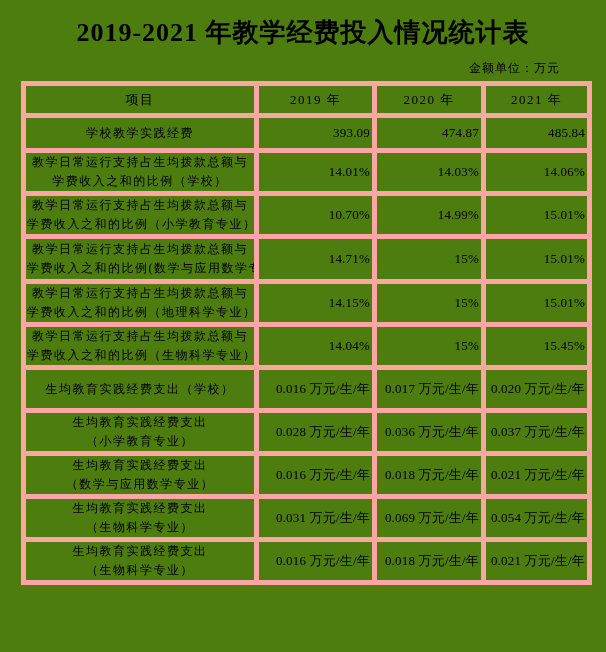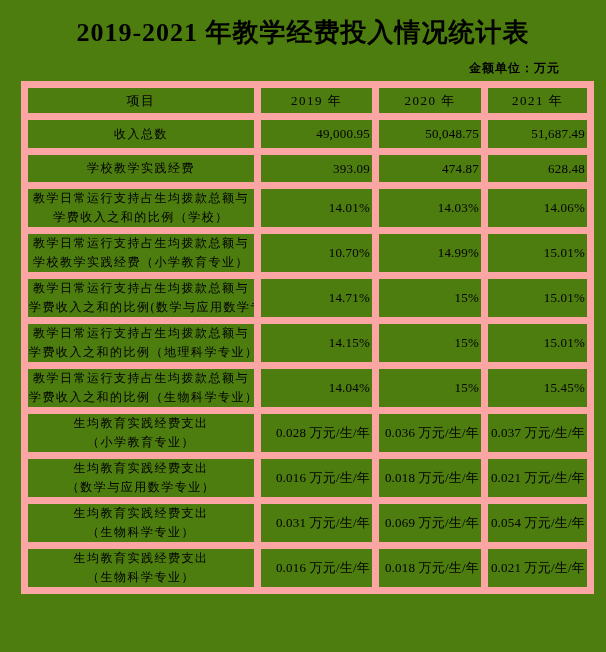--- a/index.html
+++ b/index.html
@@ -22,32 +22,32 @@
     font-size: 26px;
     font-weight: bold;
     letter-spacing: 1px;
     line-height: 34px;
     font-family: "Liberation Serif", "DejaVu Serif", serif;
   }
   .unit-note {
     margin: 11px 46px 6px 0;
     text-align: right;
     font-size: 12px;
-    font-weight: bold;
+    font-weight: normal;
     letter-spacing: 1px;
     line-height: 14px;
   }
   table.stat-table {
     border-collapse: collapse;
     table-layout: fixed;
     width: 566px;
     margin-left: 21px;
   }
   table.stat-table td {
-    border: 7px solid #fca5a5;
+    border: 5px solid #fca5a5;
     vertical-align: middle;
     overflow: hidden;
   }
   thead tr { height: 32px; }
   tbody tr:nth-child(1)  { height: 35px; }
   tbody tr:nth-child(2)  { height: 34px; }
   tbody tr:nth-child(3)  { height: 32px; }
   tbody tr:nth-child(4)  { height: 45px; }
   tbody tr:nth-child(5)  { height: 41px; }
   tbody tr:nth-child(6)  { height: 43px; }
@@ -100,49 +100,40 @@
       <tr>
         <td class="header-cell">项目</td>
         <td class="header-cell">2019 年</td>
         <td class="header-cell">2020 年</td>
         <td class="header-cell">2021 年</td>
       </tr>
     </thead>
     <tbody>
         <tr>
     <td class="label-cell">
-      <div class="label-line">收入总数</div>
-      <div class="label-line"></div>
-    </td>
-    <td class="value-cell">49,000.95</td>
-    <td class="value-cell">50,048.75</td>
-    <td class="value-cell">51,687.49</td>
-  </tr>
-        <tr>
-    <td class="label-cell">
       <div class="label-line">学校教学实践经费</div>
       <div class="label-line"></div>
     </td>
     <td class="value-cell">393.09</td>
     <td class="value-cell">474.87</td>
-    <td class="value-cell">628.48</td>
+    <td class="value-cell">485.84</td>
   </tr>
         <tr>
     <td class="label-cell">
       <div class="label-line">教学日常运行支持占生均拨款总额与</div>
       <div class="label-line">学费收入之和的比例（学校）</div>
     </td>
     <td class="value-cell">14.01%</td>
     <td class="value-cell">14.03%</td>
     <td class="value-cell">14.06%</td>
   </tr>
         <tr>
     <td class="label-cell">
       <div class="label-line">教学日常运行支持占生均拨款总额与</div>
-      <div class="label-line">学校教学实践经费（小学教育专业）</div>
+      <div class="label-line">学费收入之和的比例（小学教育专业）</div>
     </td>
     <td class="value-cell">10.70%</td>
     <td class="value-cell">14.99%</td>
     <td class="value-cell">15.01%</td>
   </tr>
         <tr>
     <td class="label-cell">
       <div class="label-line">教学日常运行支持占生均拨款总额与</div>
       <div class="label-line">学费收入之和的比例(数学与应用数学专业)</div>
     </td>
@@ -160,20 +151,29 @@
     <td class="value-cell">15.01%</td>
   </tr>
         <tr>
     <td class="label-cell">
       <div class="label-line">教学日常运行支持占生均拨款总额与</div>
       <div class="label-line">学费收入之和的比例（生物科学专业）</div>
     </td>
     <td class="value-cell">14.04%</td>
     <td class="value-cell">15%</td>
     <td class="value-cell">15.45%</td>
+  </tr>
+        <tr>
+    <td class="label-cell">
+      <div class="label-line">生均教育实践经费支出（学校）</div>
+      <div class="label-line"></div>
+    </td>
+    <td class="value-cell">0.016 万元/生/年</td>
+    <td class="value-cell">0.017 万元/生/年</td>
+    <td class="value-cell">0.020 万元/生/年</td>
   </tr>
         <tr>
     <td class="label-cell">
       <div class="label-line">生均教育实践经费支出</div>
       <div class="label-line">（小学教育专业）</div>
     </td>
     <td class="value-cell">0.028 万元/生/年</td>
     <td class="value-cell">0.036 万元/生/年</td>
     <td class="value-cell">0.037 万元/生/年</td>
   </tr>

